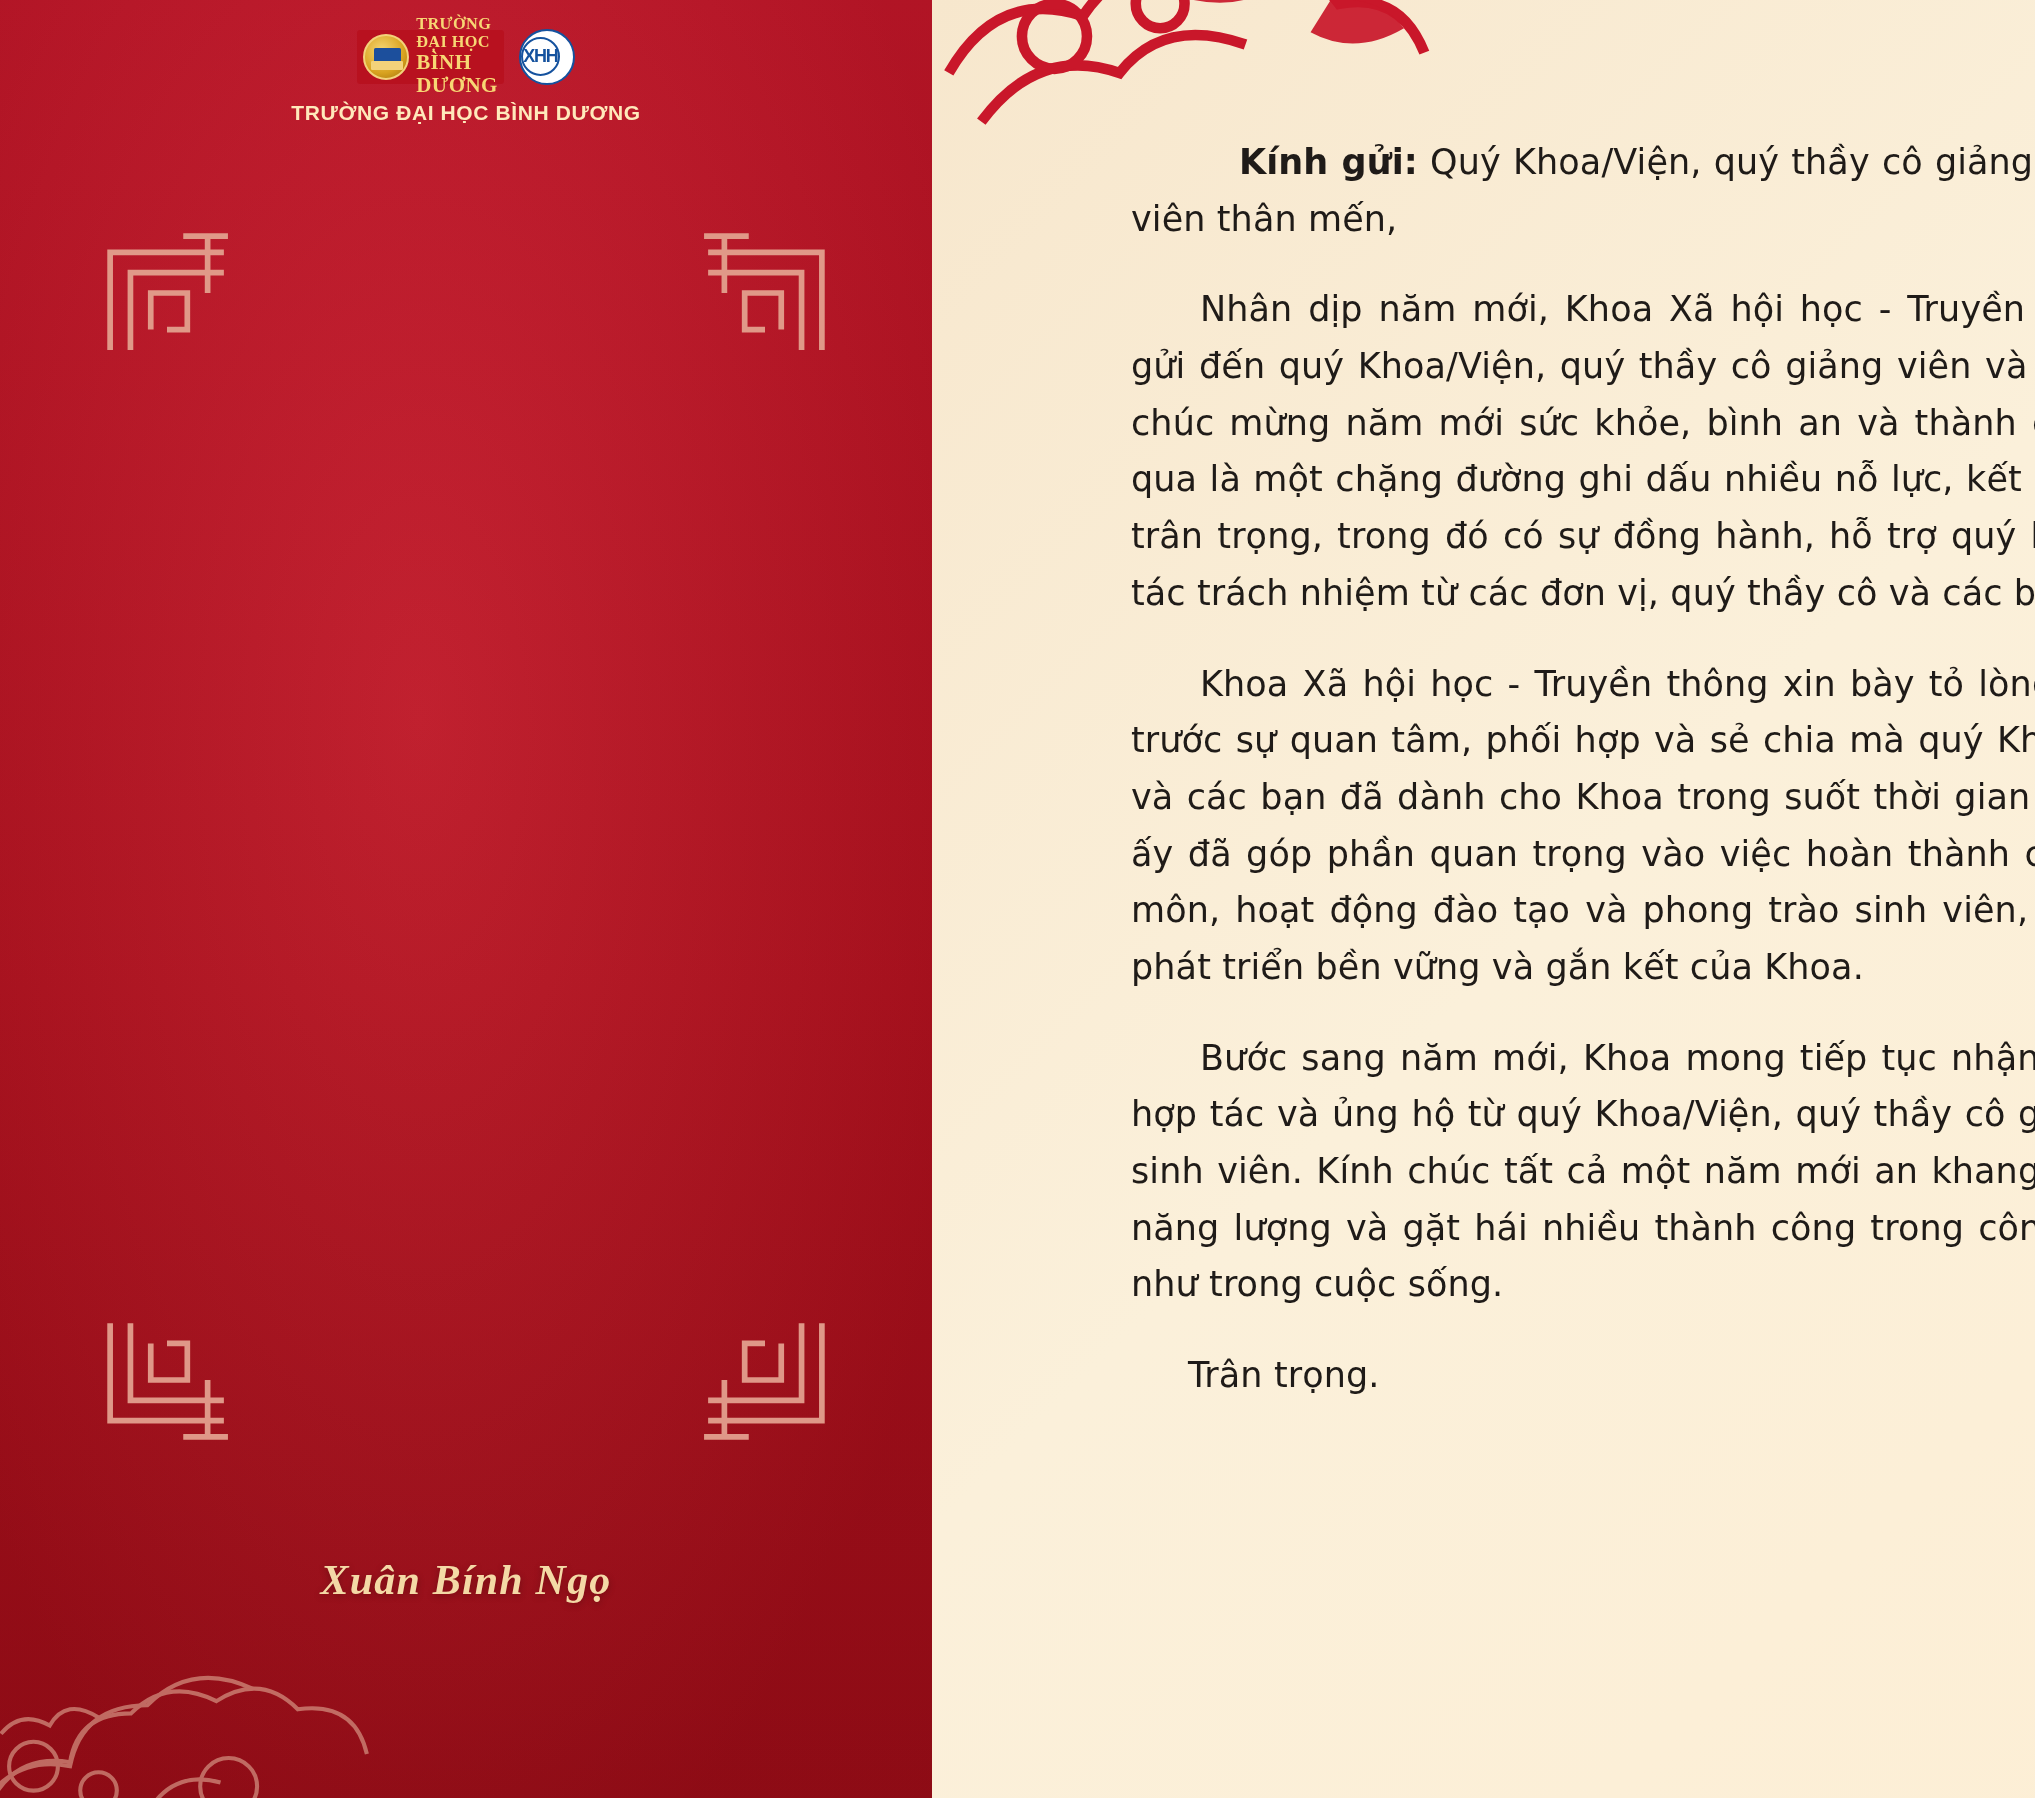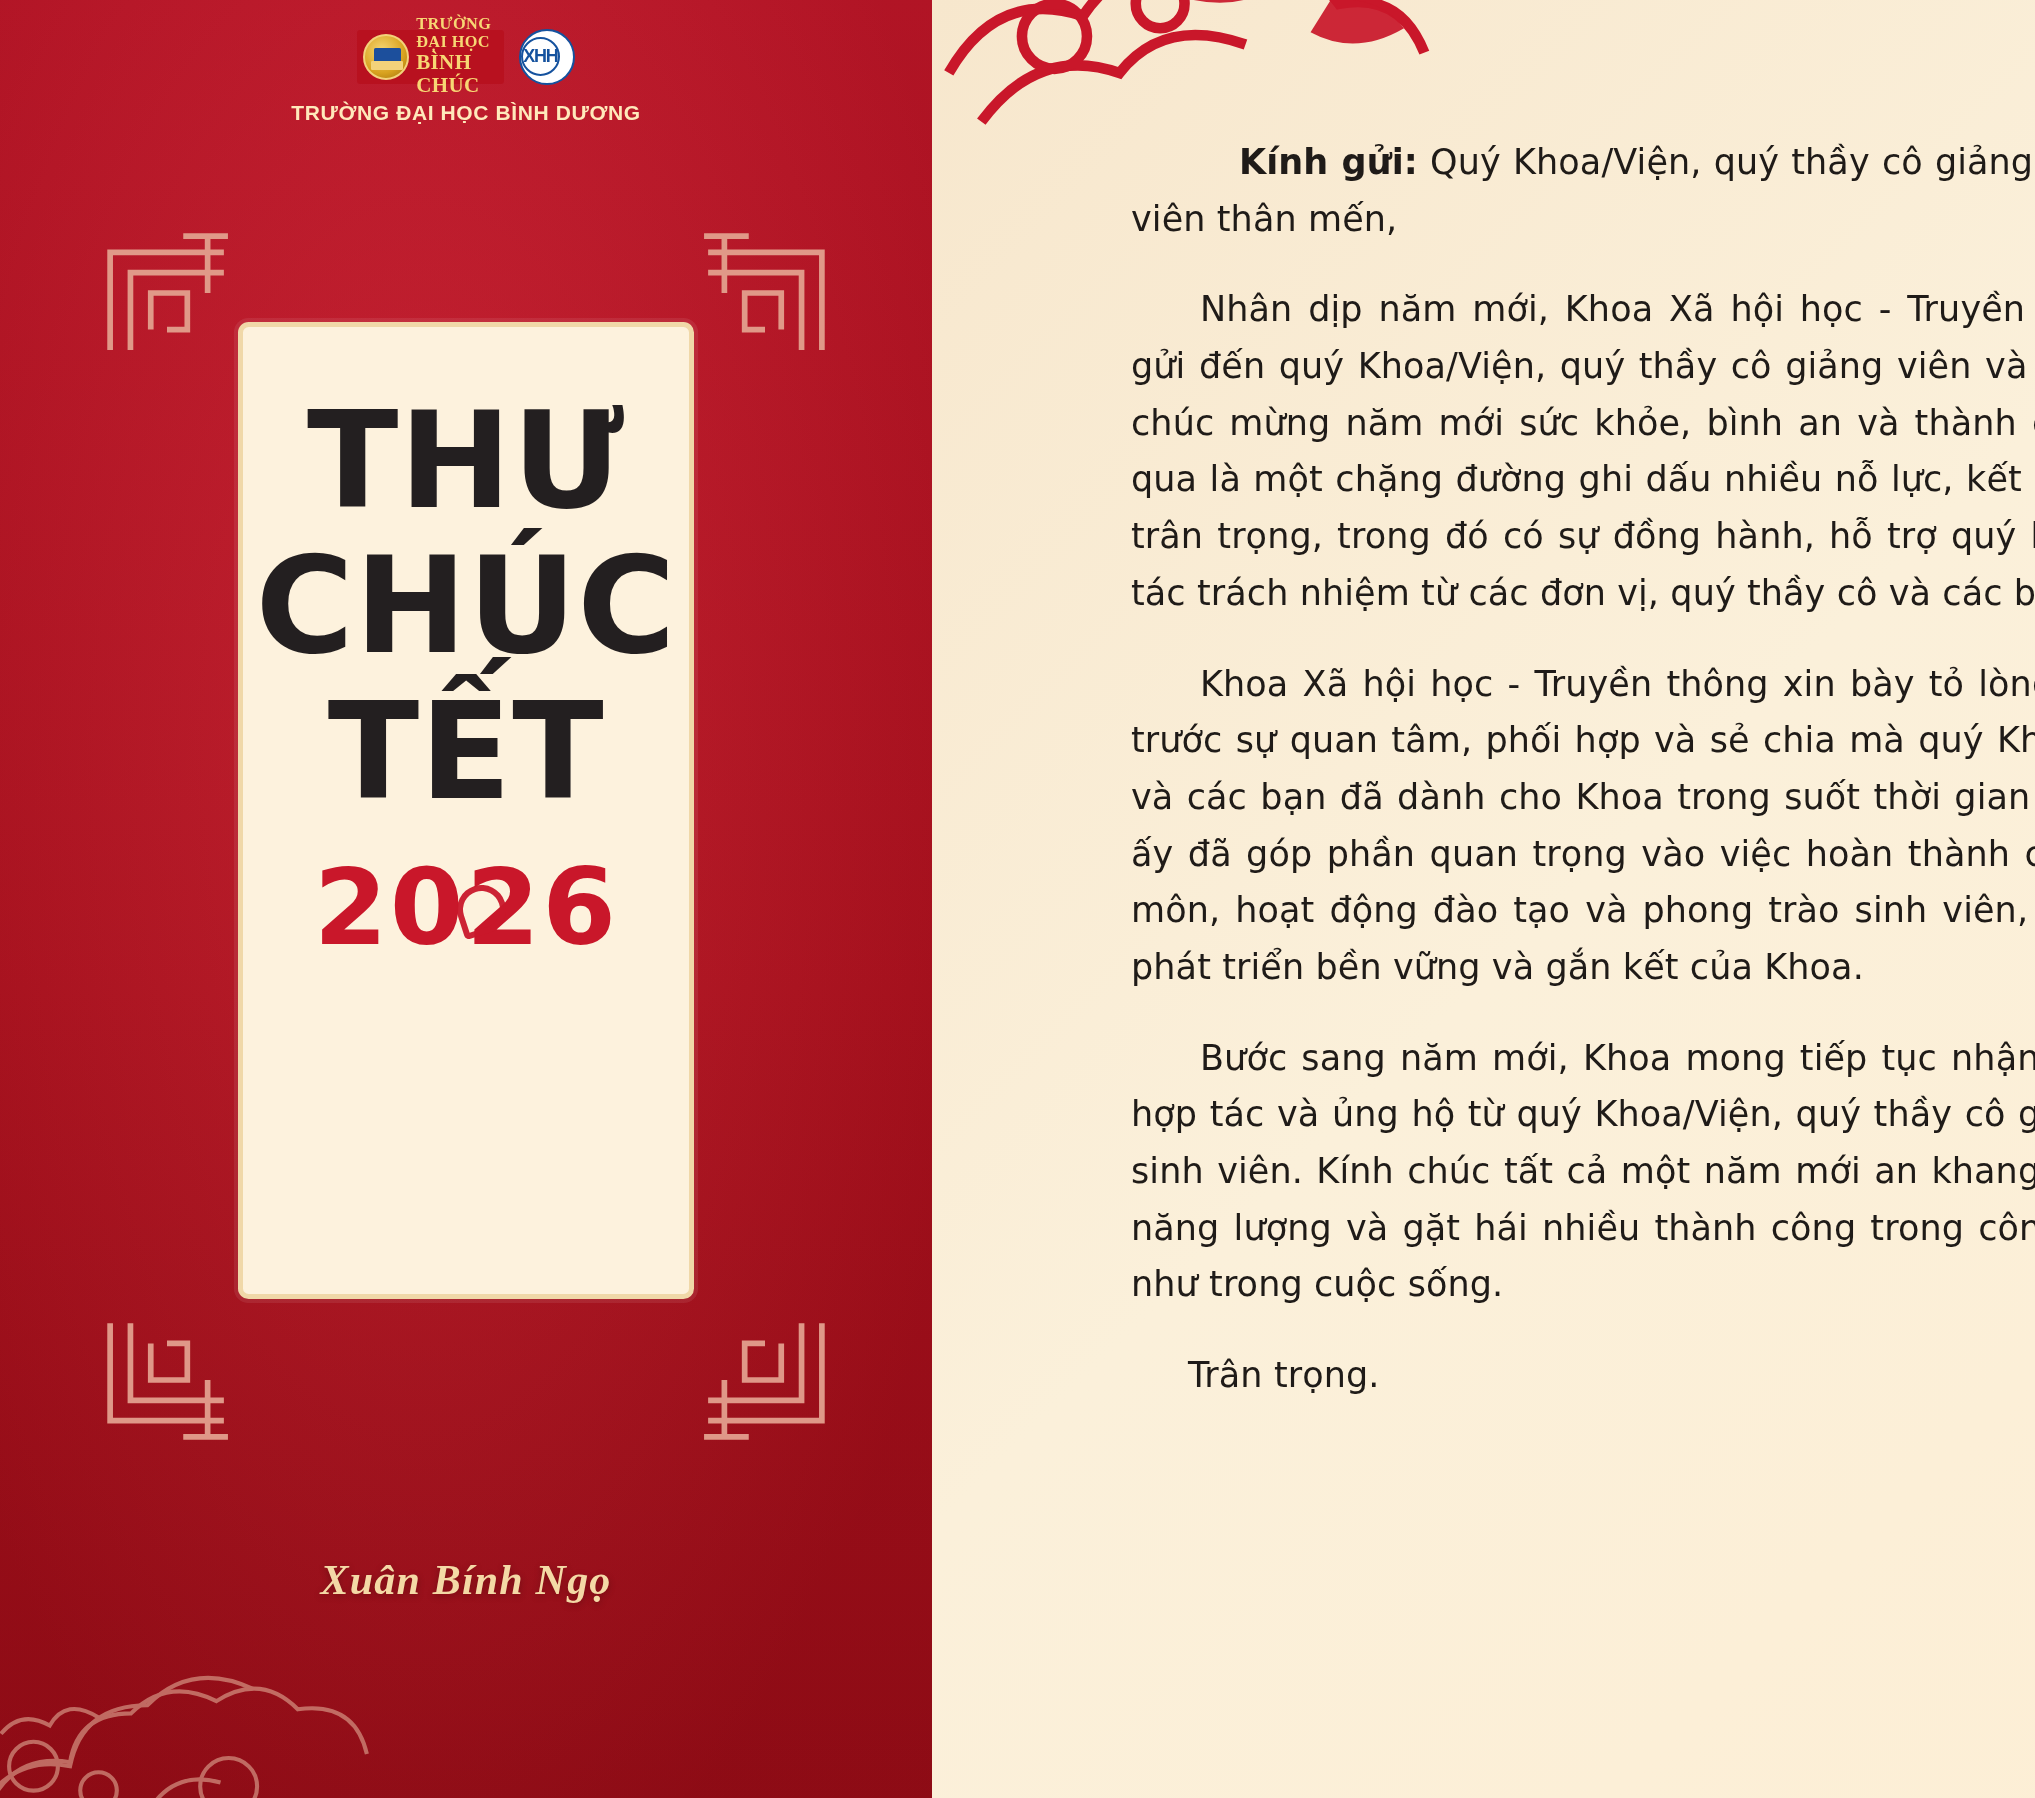--- a/index.html
+++ b/index.html
@@ -262,21 +262,21 @@
         <circle cx="620" cy="690" r="70"></circle>
         <path d="M430 740 q60 -90 170 -60"></path>
       </svg>
     </div>
 
     <div class="logo-row">
       <div class="logo-bdu">
         <div class="crest"></div>
         <div class="words">
           <span class="w1">TRƯỜNG ĐẠI HỌC</span>
-          <span class="w2">BÌNH CHÚC</span>
+          <span class="w2">BÌNH DƯƠNG</span>
         </div>
       </div>
       <div class="logo-dept">
         <div class="inner">XHH</div>
       </div>
     </div>
 
     <div class="org-lines">
       <div>TRƯỜNG ĐẠI HỌC BÌNH DƯƠNG</div>
     </div>
@@ -311,29 +311,20 @@
     <div class="fret fret-br">
       <svg viewBox="0 0 320 320" fill="none" stroke="#e3a08e" stroke-width="14">
         <path d="M20 300 L20 60 L300 60"></path>
         <path d="M70 300 L70 110 L300 110"></path>
         <path d="M120 250 L120 160 L210 160 L210 250 L160 250"></path>
         <path d="M260 20 L260 160"></path>
         <path d="M200 20 L310 20"></path>
       </svg>
     </div>
 
-    <div class="scroll-card">
-      <div class="t-line t1">THƯ</div>
-      <div class="t-line t2">CHÚC</div>
-      <div class="t-line t3">TẾT</div>
-      <div class="year">
-        <span>2026</span>
-        <span class="horse"></span>
-      </div>
-    </div>
 
     <div class="spring-script">Xuân Bính Ngọ</div>
   </div>
 
   <div class="right-panel">
 
     <div class="cloud-top">
       <svg viewBox="0 0 1850 620" fill="none">
         <g stroke="#c9172a" stroke-width="26" fill="none">
           <path d="M40 300 q120 -210 330 -140 q120 -180 330 -90 q170 -110 300 60 q150 -30 210 120"></path>

